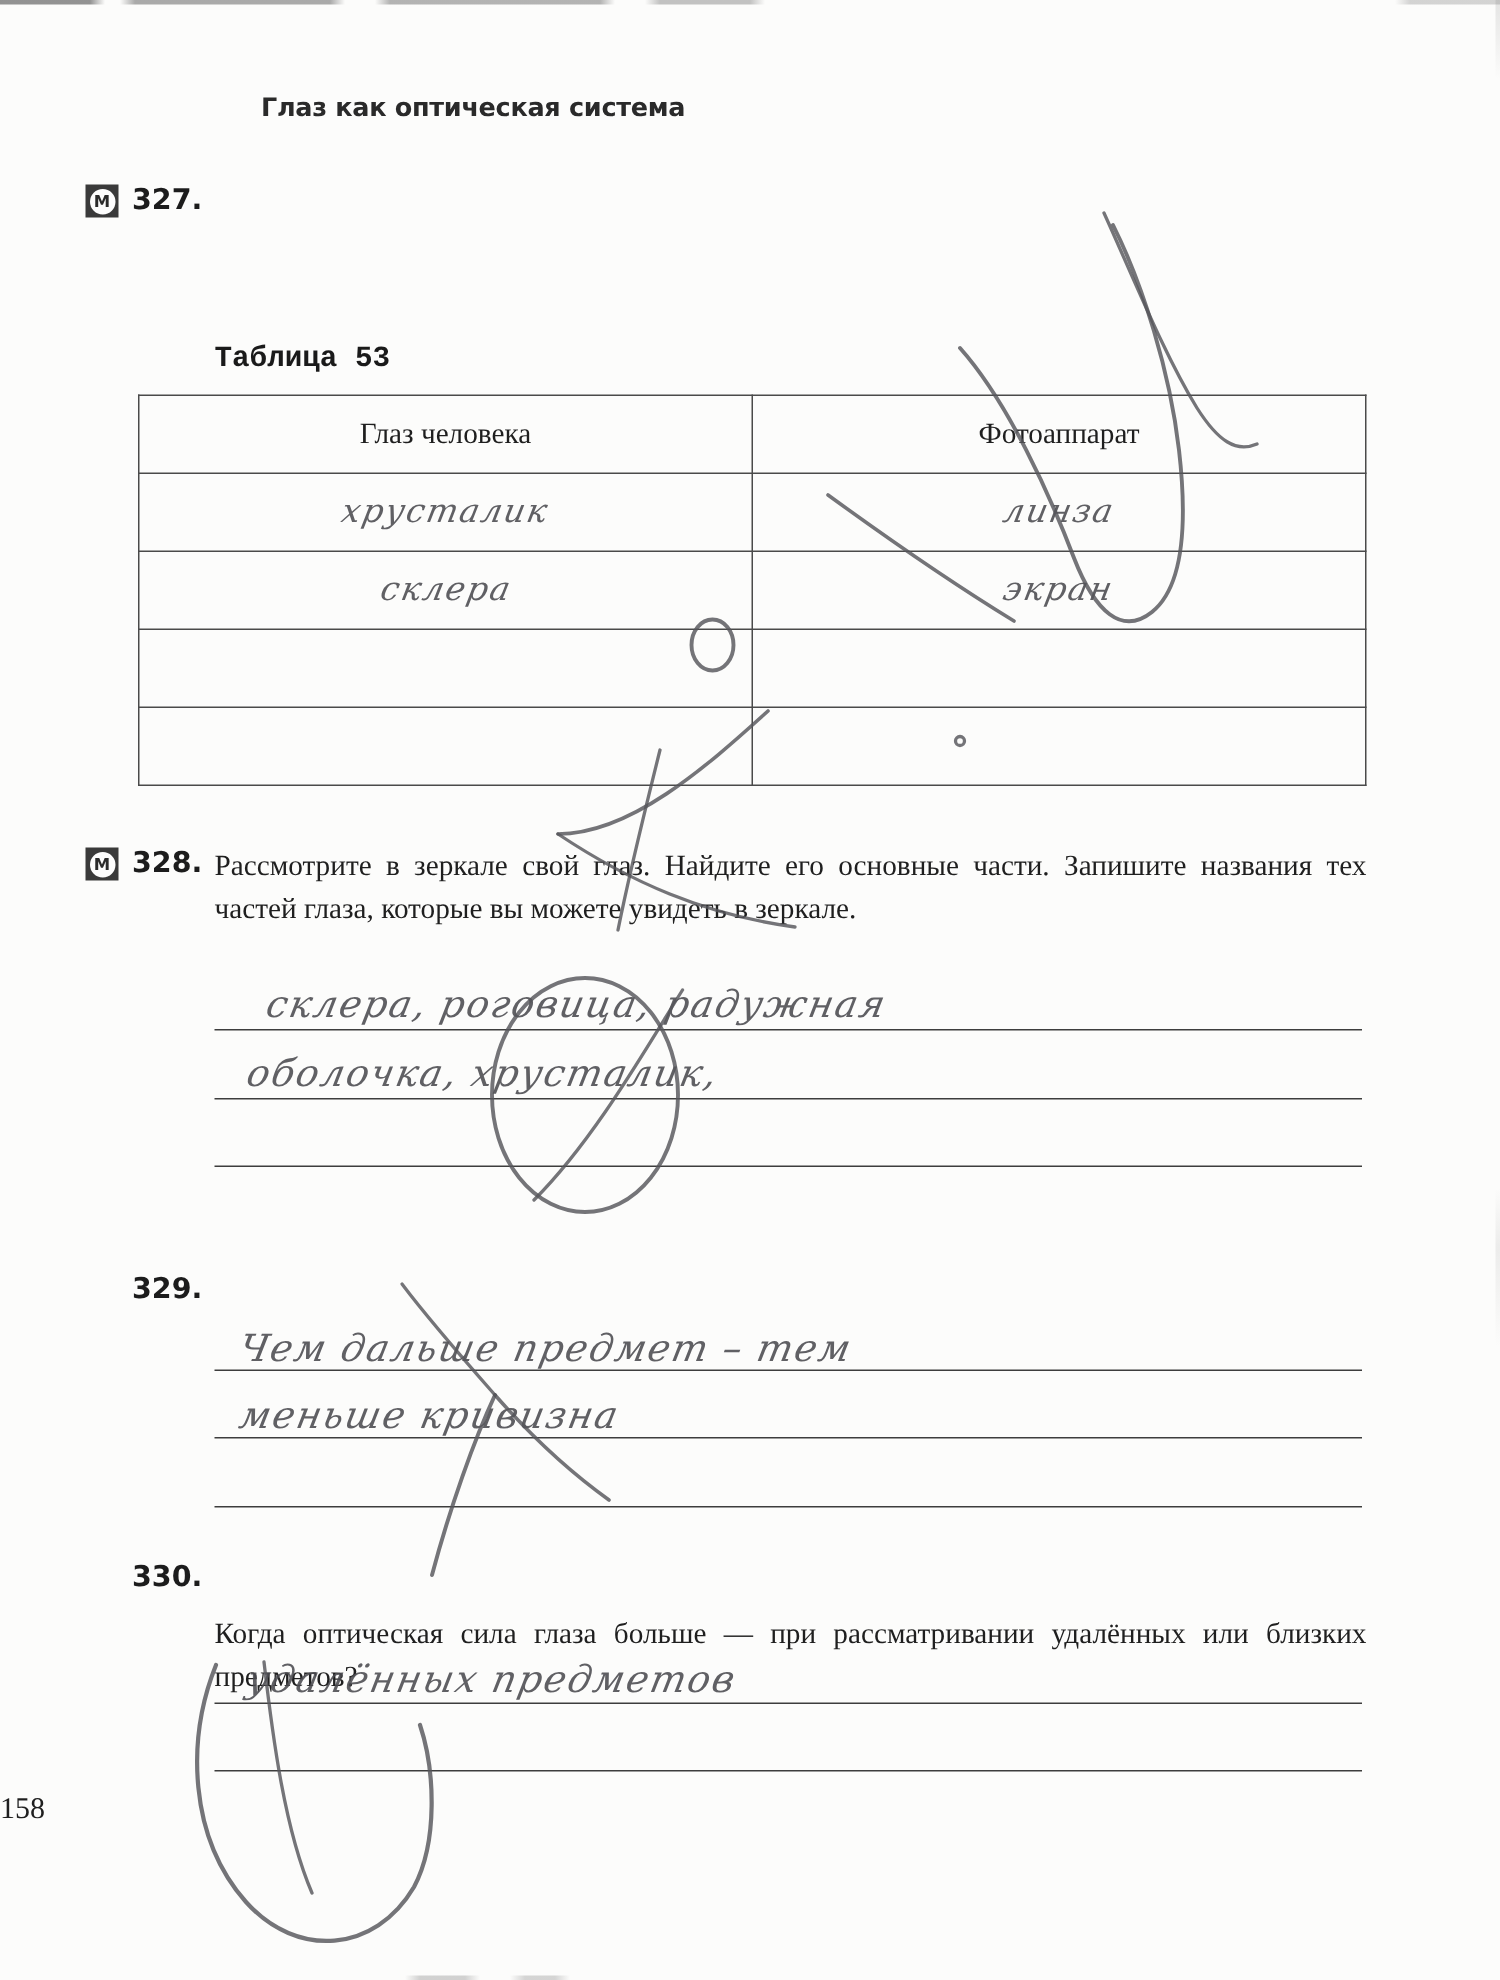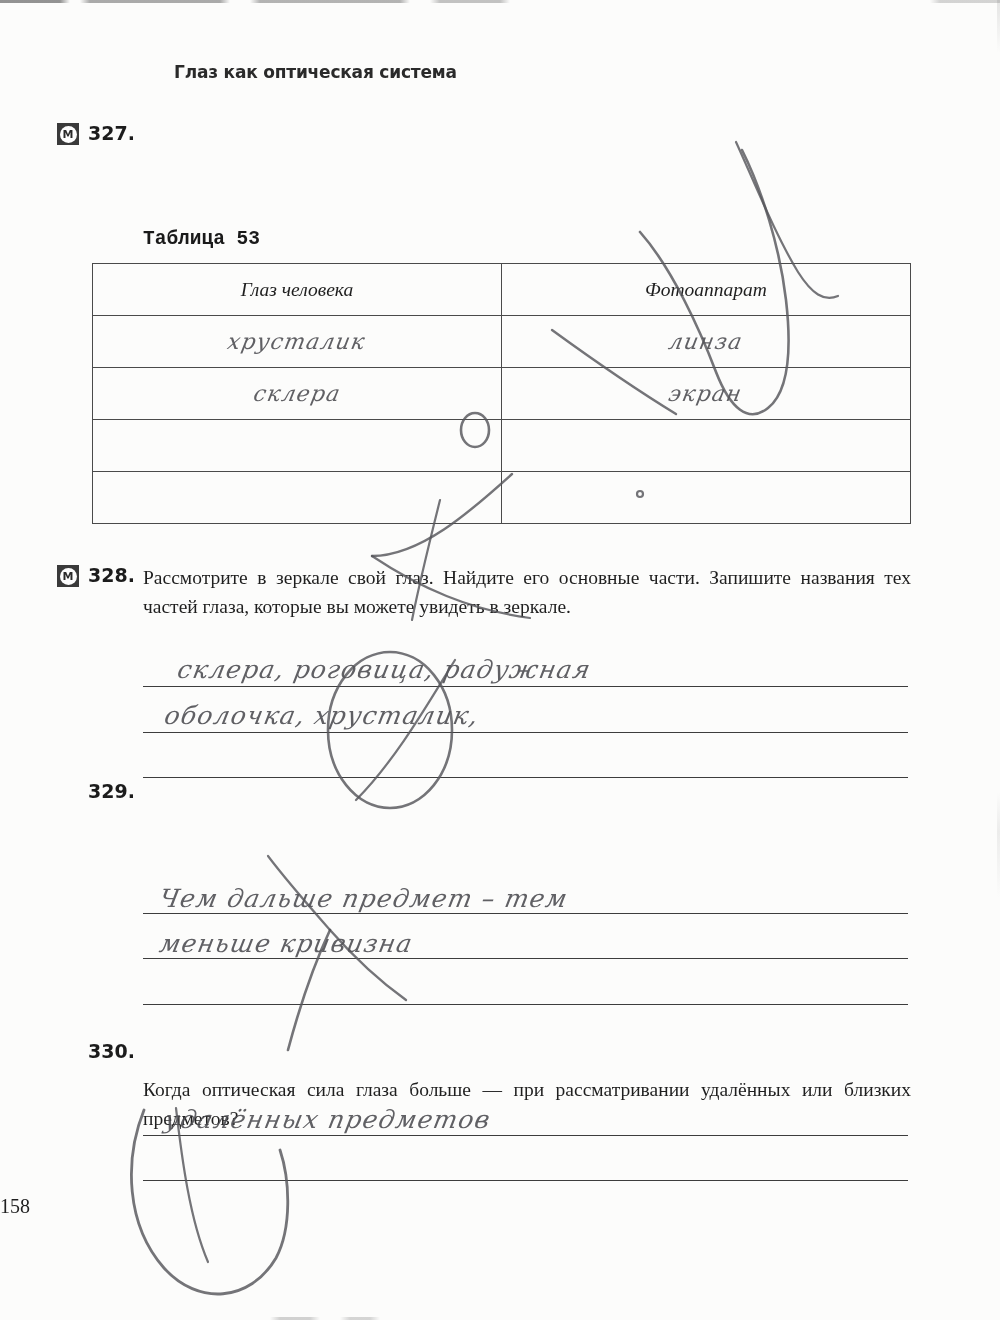--- a/index.html
+++ b/index.html
@@ -125,21 +125,20 @@
     border: 1px solid #4a4a4a;
     height: 51px;
     padding: 0;
     text-align: center;
     vertical-align: middle;
   }
   #table53 td.col-a { width: 408px; }
   #table53 td.col-b { width: 408px; }
   .th-italic {
     font-family: "Liberation Serif", "DejaVu Serif", serif;
-    font-style: italic;
     font-size: 19.5px;
     color: #1f1f1f;
   }
 
   
   .hw {
     font-family: "DejaVu Serif", "Liberation Serif", serif;
     font-style: italic;
     color: #4b4b50;
     letter-spacing: 1.2px;
@@ -237,21 +236,21 @@
 
   <div class="hw-line" style="left:178px; top:655px;"><span class="hw">склера, роговица, радужная</span></div>
   <div class="rule" style="left:143px; top:686px; width:765px;"></div>
 
   <div class="hw-line" style="left:165px; top:701px;"><span class="hw">оболочка, хрусталик,</span></div>
   <div class="rule" style="left:143px; top:732px; width:765px;"></div>
 
   <div class="hw-line" style="left:165px; top:747px;"><span class="hw"></span></div>
   <div class="rule" style="left:143px; top:777px; width:765px;"></div>
 
-  <div class="ex-num" style="left:88px; top:780px;">329.</div>
+  <div class="ex-num" style="left:88px; top:848px;">329.</div>
 
   <div class="hw-line" style="left:160px; top:884px;"><span class="hw">Чем дальше предмет – тем</span></div>
   <div class="rule" style="left:143px; top:913px; width:765px;"></div>
 
   <div class="hw-line" style="left:160px; top:929px;"><span class="hw">меньше кривизна</span></div>
   <div class="rule" style="left:143px; top:958px; width:765px;"></div>
 
   <div class="hw-line" style="left:160px; top:974px;"><span class="hw"></span></div>
   <div class="rule" style="left:143px; top:1004px; width:765px;"></div>
 

